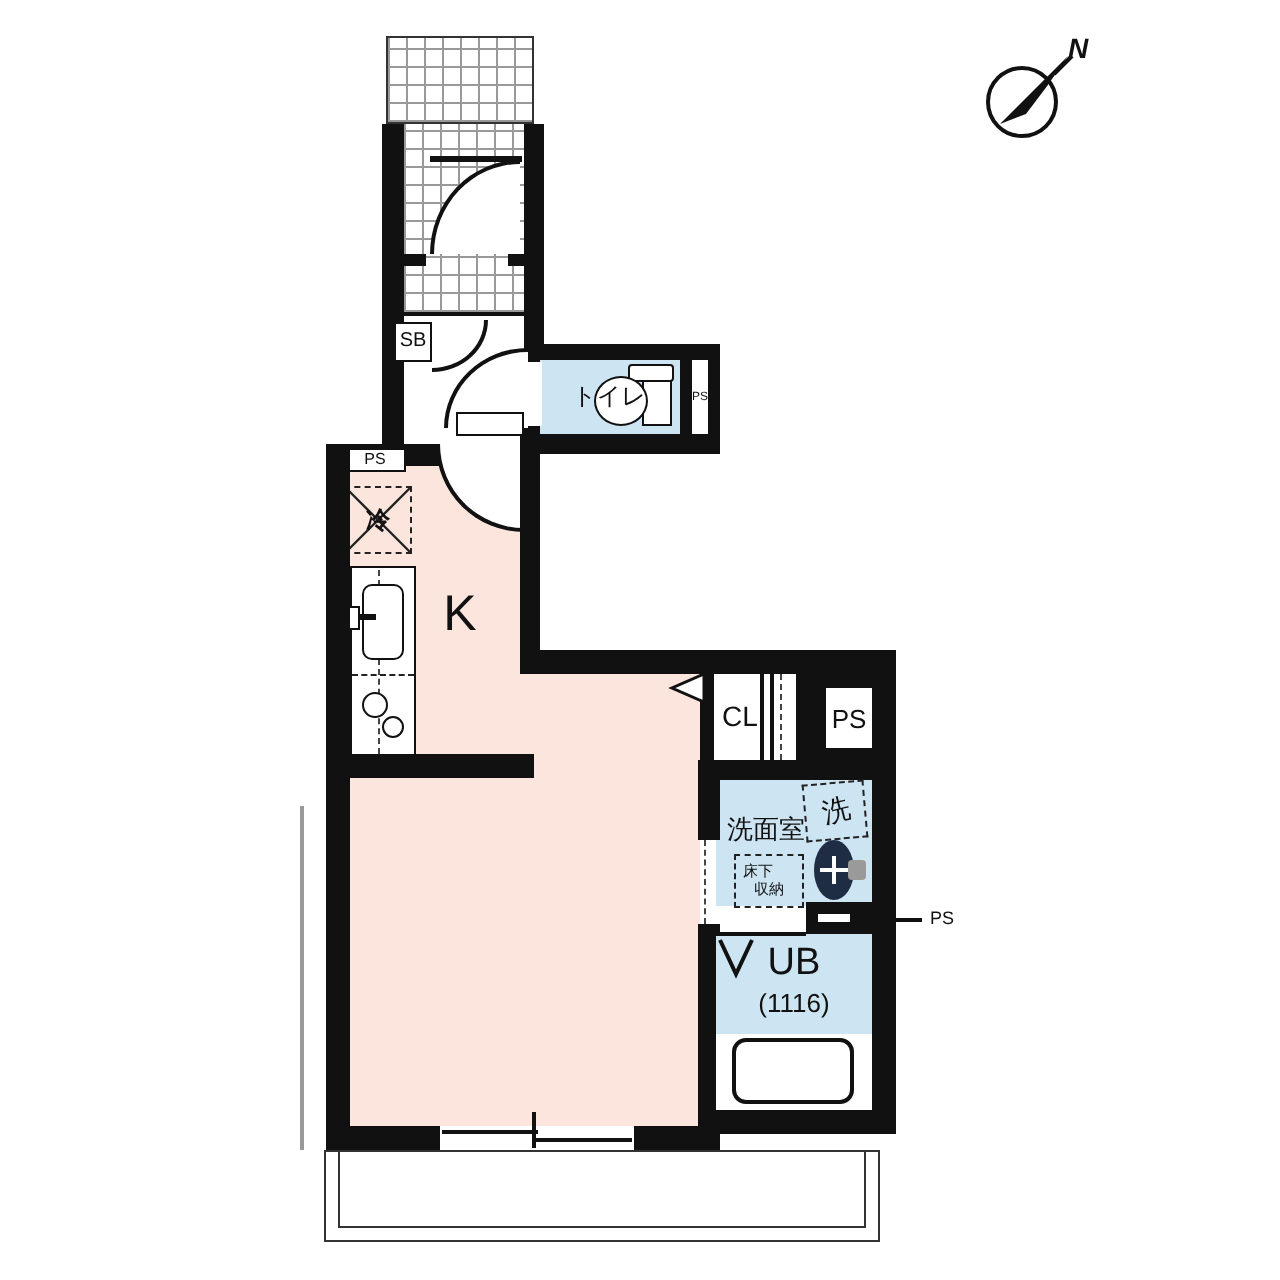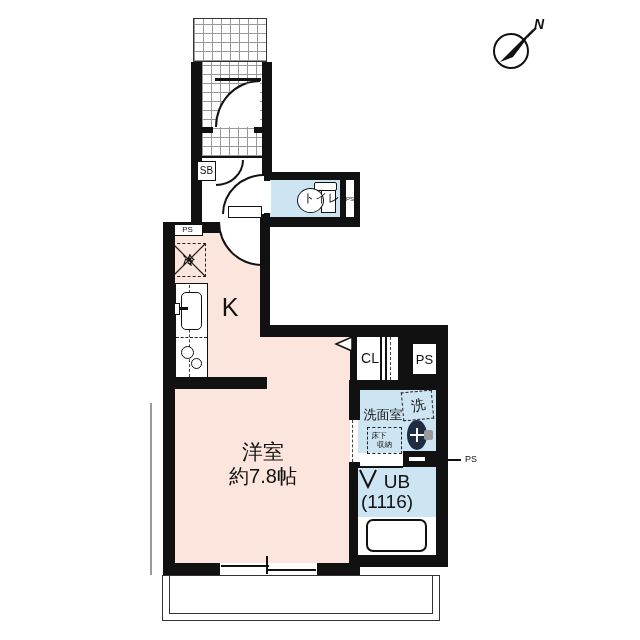--- a/index.html
+++ b/index.html
@@ -37,21 +37,21 @@
 
   <div class="a wall" style="left:262px;top:172px;width:98px;height:55px;"></div>
   <div class="a blue" style="left:270px;top:180px;width:70px;height:37px;"></div>
   <div class="a white" style="left:346px;top:180px;width:8px;height:37px;"></div>
   <div class="a white" style="left:262px;top:181px;width:9px;height:32px;"></div>
   <div class="a lbl" style="left:342px;top:194px;width:16px;height:9px;font-size:6px;">PS</div>
 
   <div class="a white bdr" style="left:314px;top:182px;width:23px;height:9px;border-radius:2px;"></div>
   <div class="a white bdr" style="left:321px;top:190px;width:15px;height:23px;"></div>
   <div class="a white bdr" style="left:297px;top:188px;width:27px;height:25px;border-radius:50%;"></div>
-  <div class="a lbl" style="left:288px;top:190px;width:48px;height:15px;font-size:12px;padding-left:19px;">トイレ</div>
+  <div class="a lbl" style="left:271px;top:190px;width:48px;height:15px;font-size:12px;padding-left:19px;">トイレ</div>
 
   <div class="a wall" style="left:191px;top:62px;width:11px;height:160px;"></div>
   <div class="a wall" style="left:262px;top:62px;width:10px;height:110px;"></div>
   <div class="a arc-tl" style="left:215px;top:80px;width:45px;height:47px;"></div>
   <div class="a wall" style="left:215px;top:78px;width:46px;height:3px;"></div>
   <div class="a wall" style="left:202px;top:127px;width:11px;height:6px;"></div>
   <div class="a wall" style="left:254px;top:127px;width:8px;height:6px;"></div>
 
   <div class="a white bdr" style="left:197px;top:161px;width:19px;height:20px;"></div>
   <div class="a lbl" style="left:197px;top:163px;width:19px;height:16px;font-size:10px;">SB</div>
@@ -122,35 +122,33 @@
 
   <div class="a wall" style="left:349px;top:462px;width:11px;height:93px;"></div>
   <div class="a blue" style="left:358px;top:467px;width:78px;height:50px;"></div>
   <div class="a white" style="left:358px;top:517px;width:78px;height:38px;"></div>
   <div class="a wall" style="left:358px;top:466px;width:45px;height:2px;"></div>
   <svg class="a" style="left:358px;top:468px;" width="22" height="22" viewBox="0 0 22 22">
     <polyline points="2,2 10,19 18,2" fill="none" stroke="#111" stroke-width="2"></polyline>
   </svg>
   <div class="a white" style="left:366px;top:519px;width:61px;height:33px;border:2px solid #111;border-radius:7px;"></div>
   <div class="a lbl" style="left:358px;top:471px;width:78px;height:20px;font-size:19px;">UB</div>
-  <div class="a lbl" style="left:348px;top:492px;width:78px;height:18px;font-size:19px;">(1116)</div>
+  <div class="a lbl" style="left:358px;top:492px;width:78px;height:18px;font-size:13px;">(1116)</div>
   <div class="a wall" style="left:349px;top:555px;width:99px;height:12px;"></div>
 
   <div class="a wall" style="left:163px;top:222px;width:12px;height:341px;"></div>
   <div class="a wall" style="left:436px;top:325px;width:12px;height:242px;"></div>
   <div class="a wall" style="left:163px;top:563px;width:57px;height:12px;"></div>
   <div class="a wall" style="left:317px;top:563px;width:43px;height:12px;"></div>
 
   <div class="a white" style="left:220px;top:563px;width:97px;height:12px;"></div>
   <div class="a wall" style="left:221px;top:565px;width:48px;height:2px;"></div>
   <div class="a wall" style="left:266px;top:569px;width:50px;height:2px;"></div>
   <div class="a wall" style="left:266px;top:556px;width:2px;height:18px;"></div>
 
-  <div class="a lbl" style="left:193px;top:438px;width:140px;height:26px;font-size:21px;">洋室</div>
-  <div class="a lbl" style="left:193px;top:464px;width:140px;height:24px;font-size:20px;">約7.8帖</div>
 
   <div class="a" style="left:162px;top:575px;width:278px;height:46px;border:1.5px solid #333;background:#fff;"></div>
   <div class="a" style="left:169px;top:575px;width:264px;height:39px;border-left:1.5px solid #333;border-right:1.5px solid #333;border-bottom:1.5px solid #333;"></div>
 
   <div class="a" style="left:150px;top:403px;width:2px;height:172px;background:#999;"></div>
 
   <svg class="a" style="left:487px;top:15px;" width="62" height="62" viewBox="0 0 62 62">
     <circle cx="24" cy="36" r="17" fill="none" stroke="#111" stroke-width="2"></circle>
     <path d="M47 13 L13 47 L26 42 Q37 28 47 13 Z" fill="#111"></path>
     <line x1="40" y1="22" x2="49" y2="13" stroke="#111" stroke-width="2"></line>

